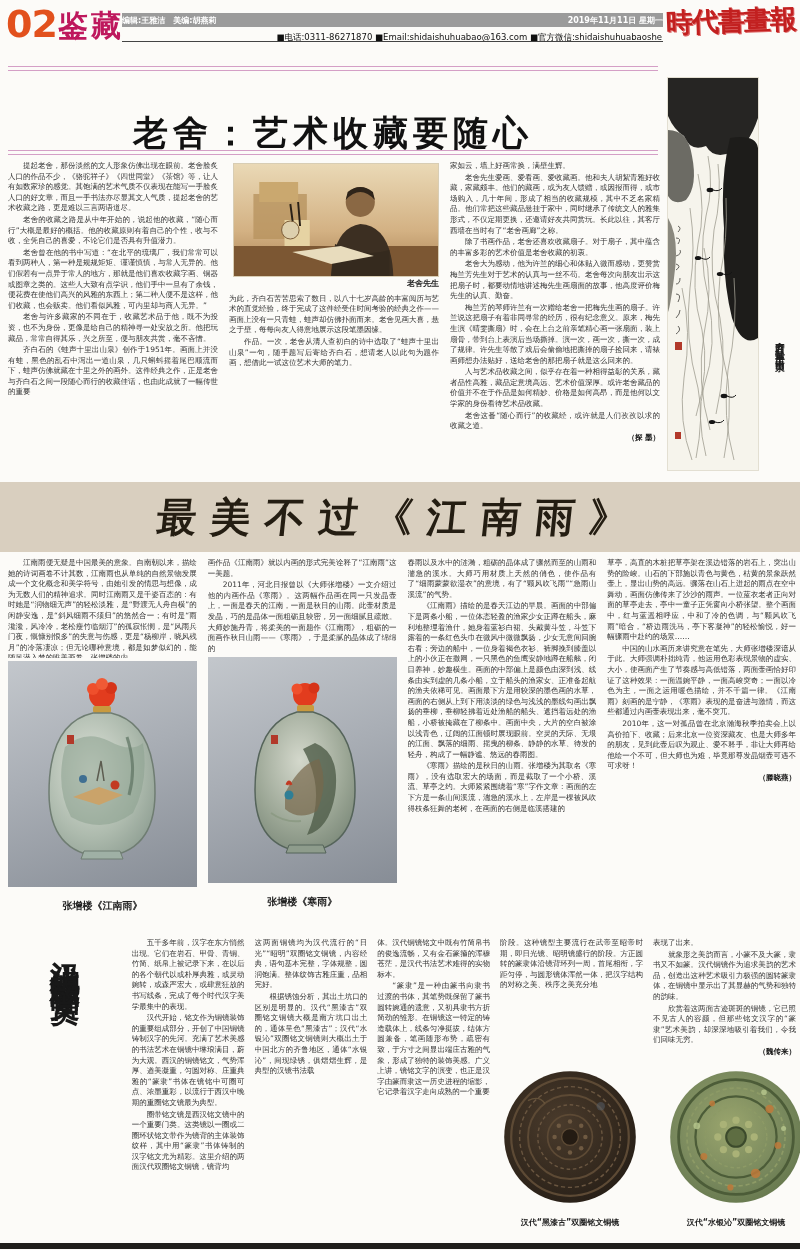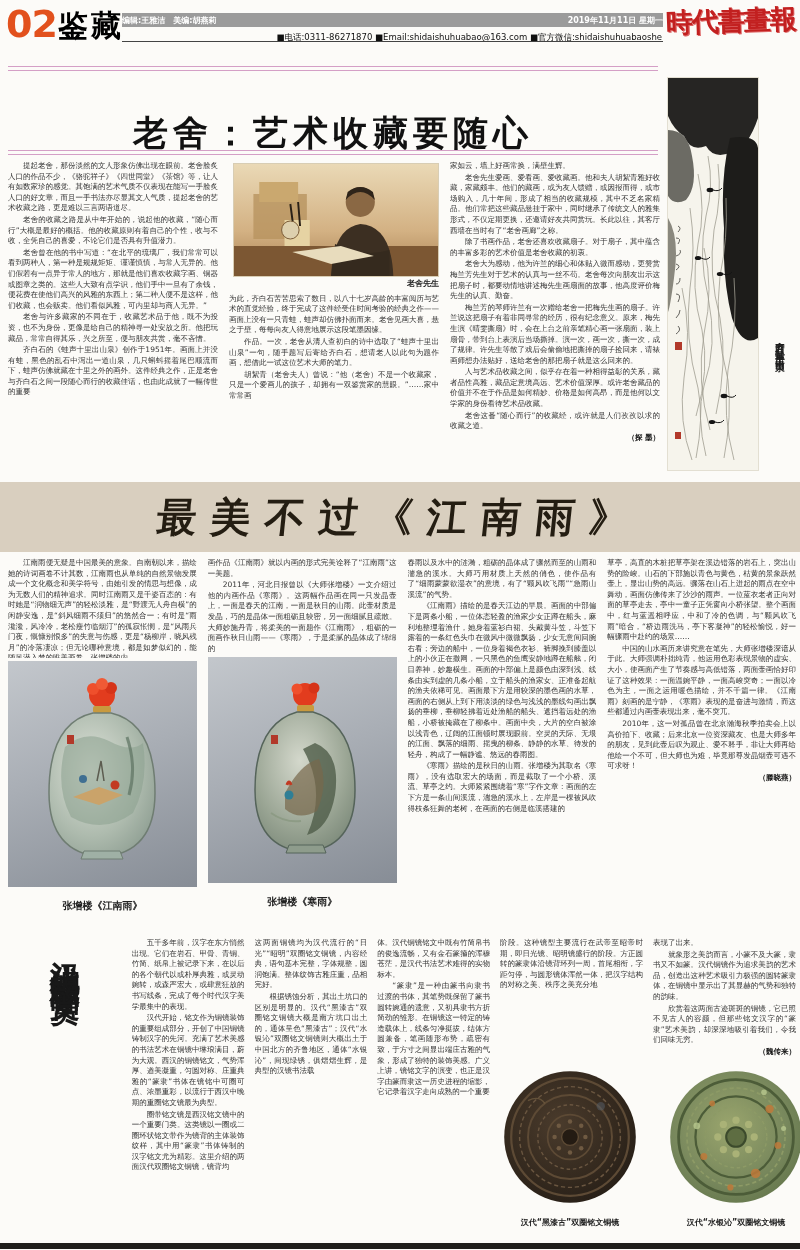--- a/index.html
+++ b/index.html
@@ -1,20 +1,20 @@
 <!DOCTYPE html>
 <html><head>
 <meta charset="utf-8">
 <style>
   html,body{margin:0;padding:0;background:#e8e8e8;}
   .page{position:relative;width:800px;height:1250px;background:#fcfbf8;margin:0 auto;
         font-family:"DejaVu Sans","Liberation Sans",sans-serif;overflow:hidden;color:#2d2d2d;}
   
   .pagenum{position:absolute;left:6px;top:2px;font-size:38px;font-weight:900;color:#e2511d;letter-spacing:-1px;}
-  .section-name{position:absolute;left:58px;top:6px;font-size:30px;font-weight:900;color:#000000;letter-spacing:3px;}
+  .section-name{position:absolute;left:58px;top:6px;font-size:30px;font-weight:900;color:#be185d;letter-spacing:3px;}
   .graybar{position:absolute;left:122px;top:13px;width:541px;height:14px;background:#9b9b9b;
            display:flex;justify-content:space-between;align-items:center;padding:0 0;box-sizing:border-box;}
   .graybar span{font-size:8px;font-weight:bold;color:#fff;white-space:nowrap;}
   .contactline{position:absolute;right:138px;top:32px;font-size:8.5px;font-weight:normal;color:#101010;white-space:nowrap;}
   .header-rule{position:absolute;left:122px;width:541px;top:41px;border-top:1px solid #444;}
   .brand{position:absolute;right:0px;top:3px;width:138px;text-align:center;font-family:"DejaVu Serif","Liberation Serif",serif;
          font-size:27px;font-weight:900;color:#c22020;transform:rotate(-2deg);letter-spacing:-1px;text-shadow:1px 1px 0 #d66;}
   
   .drule{position:absolute;left:8px;width:650px;height:3px;border-top:1px solid #d49fc6;border-bottom:1px solid #d49fc6;}
   .r1{top:66px}.r2{top:150px}
@@ -114,21 +114,20 @@
             <path d="M58,40 l3,22 M66,38 l2,24" stroke="#2b2117" stroke-width="2" fill="none"></path>
             <circle cx="58" cy="66" r="9" fill="#ddd0ae" stroke="#7a5b38"></circle>
             <rect x="0" y="0" width="210" height="112" fill="none" stroke="#9c severity" opacity="0"></rect>
           </svg>
         </div>
         <figcaption>老舍先生</figcaption>
       </figure>
       <div>
           <p class="para">为此，齐白石苦苦思索了数日，以八十七岁高龄的丰富阅历与艺术的直觉经验，终于完成了这件经受住时间考验的经典之作——画面上没有一只青蛙，蛙声却仿佛扑面而来。老舍见画大喜，悬之于壁，每每向友人得意地展示这段笔墨因缘。</p>
           <p class="para">作品。一次，老舍从清人查初白的诗中选取了“蛙声十里出山泉”一句，随手题写后寄给齐白石，想请老人以此句为题作画，想借此一试这位艺术大师的笔力。</p>
-          <p class="para">胡絜青（老舍夫人）曾说：“他（老舍）不是一个收藏家，只是一个爱画儿的孩子，却拥有一双鉴赏家的慧眼。”……家中常常画</p>
         </div>
     </div>
     <div class="col coltext cont">
       <div>
           <p class="para">家如云，墙上好画常换，满壁生辉。</p>
           <p class="para">老舍先生爱画、爱看画、爱收藏画。他和夫人胡絜青雅好收藏，家藏颇丰。他们的藏画，或为友人馈赠，或因报而得，或市场购入，几十年间，形成了相当的收藏规模，其中不乏名家精品。他们常把这些藏品悬挂于家中，同时继承了传统文人的雅集形式，不仅定期更换，还邀请好友共同赏玩。长此以往，其客厅西墙在当时有了“老舍画廊”之称。</p>
           <p class="para">除了书画作品，老舍还喜欢收藏扇子。对于扇子，其中蕴含的丰富多彩的艺术价值是老舍收藏的初衷。</p>
           <p class="para">老舍大为感动，他为许兰的细心和体贴入微而感动，更赞赏梅兰芳先生对于艺术的认真与一丝不苟。老舍每次向朋友出示这把扇子时，都要动情地讲述梅先生画扇面的故事，他高度评价梅先生的认真、勤奋。</p>
           <p class="para">梅兰芳的琴师许兰有一次赠给老舍一把梅先生画的扇子。许兰说这把扇子有着非同寻常的经历，很有纪念意义。原来，梅先生演《晴雯撕扇》时，会在上台之前亲笔精心画一张扇面，装上扇骨，带到台上表演后当场撕掉。演一次，画一次，撕一次，成了规律。许先生等散了戏后会偷偷地把撕掉的扇子捡回来，请裱画师想办法贴好，送给老舍的那把扇子就是这么回来的。</p>
           <p class="para">人与艺术品收藏之间，似乎存在着一种相得益彰的关系，藏者品性高雅，藏品定意境高远、艺术价值深厚。或许老舍藏品的价值并不在于作品是如何精妙、价格是如何高昂，而是他何以文学家的身份看待艺术品收藏。</p>

